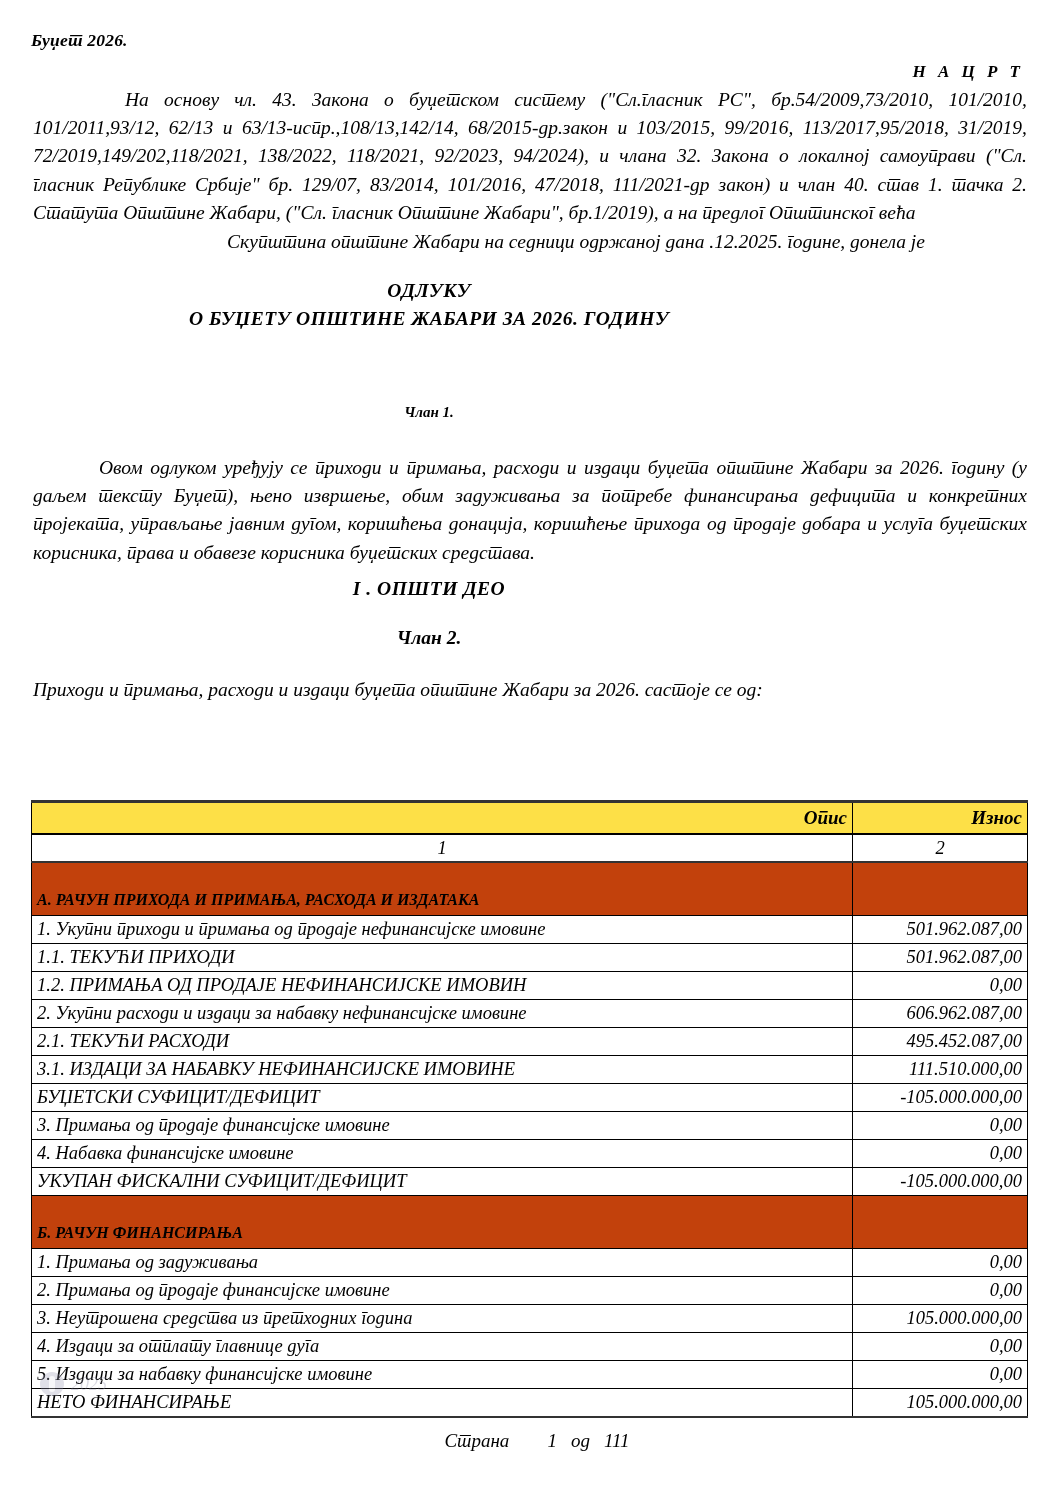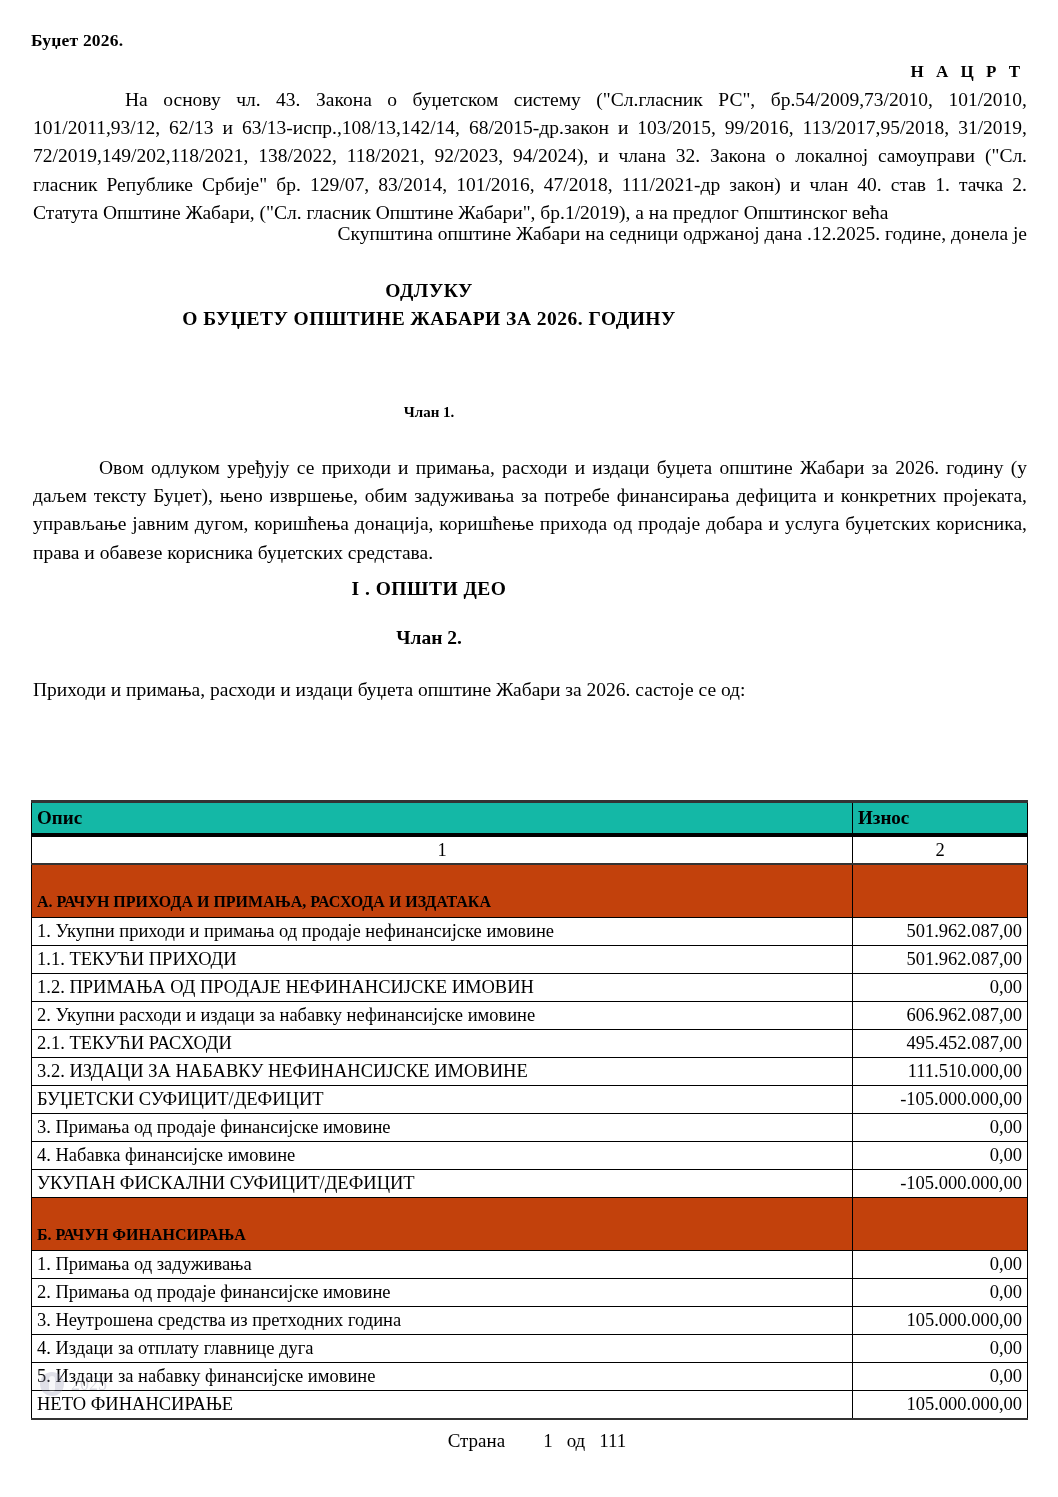--- a/index.html
+++ b/index.html
@@ -15,20 +15,21 @@
     font-family: "Liberation Serif", "DejaVu Serif", serif;
     color: #000000;
     overflow: hidden;
   }
   .page {
     position: relative;
     width: 1058px;
     height: 1497px;
     box-sizing: border-box;
     padding: 12px;
+    font-style: italic;
   }
   .doc-header {
     position: absolute;
     top: 30px;
     left: 31px;
     font-size: 17.5px;
     font-weight: bold;
     letter-spacing: 0.2px;
   }
   .nacrt {
@@ -46,23 +47,23 @@
     font-size: 19.5px;
     line-height: 28.2px;
     text-align: justify;
     text-justify: inter-word;
   }
   .intro-para {
     top: 86px;
     text-indent: 92px;
   }
   .skupstina-para {
-    top: 220px;
+    top: 228px;
     text-indent: 92px;
-    text-align: right;
+    text-align: center;
   }
   .center-head {
     position: absolute;
     left: 0;
     width: 858px;
     text-align: center;
     font-weight: bold;
   }
   .odluku {
     top: 280px;
@@ -110,26 +111,26 @@
     border: 1px solid #000000;
     padding: 1px 5px 2px 5px;
     vertical-align: bottom;
     font-weight: normal;
     line-height: 24px;
   }
   table.budget col.c-desc { width: 821px; }
   table.budget col.c-amt  { width: 175px; }
 
   tr.hdr td {
-    background: #14b8a6;
-    text-align: left;
+    background: #fde047;
+    text-align: right;
     font-weight: bold;
     font-size: 19px;
     border-top: 3px solid #333;
-    border-bottom: 4px solid #000000;
+    border-bottom: 2px solid #000000;
     padding-top: 3px;
     padding-bottom: 3px;
     vertical-align: middle;
   }
   tr.numrow td {
     text-align: center;
     font-size: 18.5px;
     border-bottom: 2px solid #333;
     vertical-align: middle;
     padding-top: 1px;
@@ -256,21 +257,21 @@
         </tr>
         <tr class="data">
           <td class="desc">2. Укупни расходи и издаци за набавку нефинансијске имовине</td>
           <td class="amt">606.962.087,00</td>
         </tr>
         <tr class="data">
           <td class="desc">2.1. ТЕКУЋИ РАСХОДИ</td>
           <td class="amt">495.452.087,00</td>
         </tr>
         <tr class="data">
-          <td class="desc">3.2. ИЗДАЦИ ЗА НАБАВКУ НЕФИНАНСИЈСКЕ ИМОВИНЕ</td>
+          <td class="desc">3.1. ИЗДАЦИ ЗА НАБАВКУ НЕФИНАНСИЈСКЕ ИМОВИНЕ</td>
           <td class="amt">111.510.000,00</td>
         </tr>
         <tr class="data">
           <td class="desc">БУЏЕТСКИ СУФИЦИТ/ДЕФИЦИТ</td>
           <td class="amt">-105.000.000,00</td>
         </tr>
         <tr class="data">
           <td class="desc">3. Примања од продаје финансијске имовине</td>
           <td class="amt">0,00</td>
         </tr>

